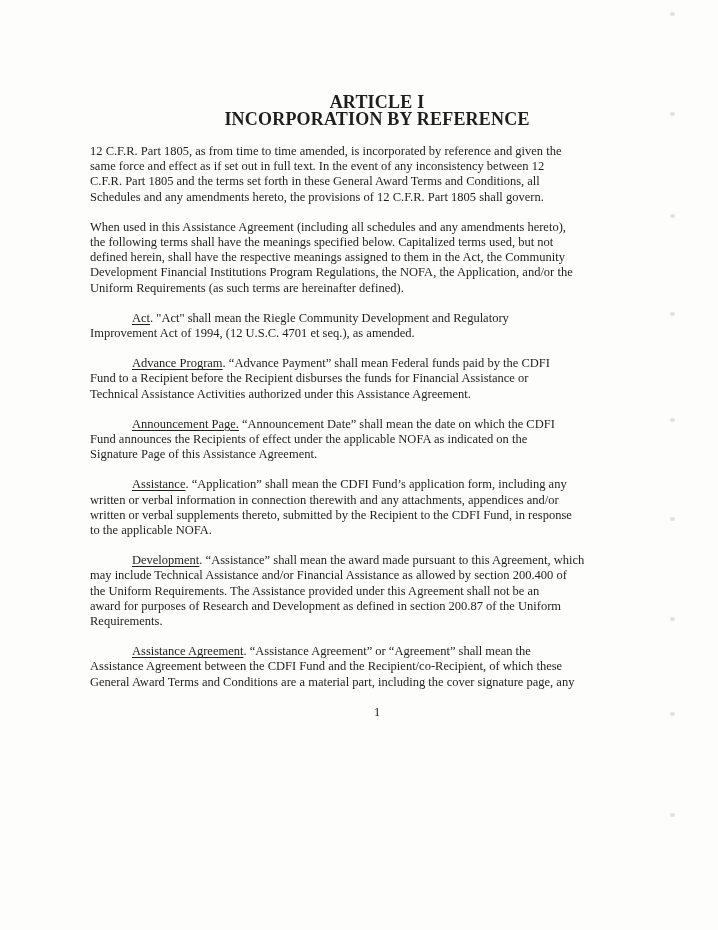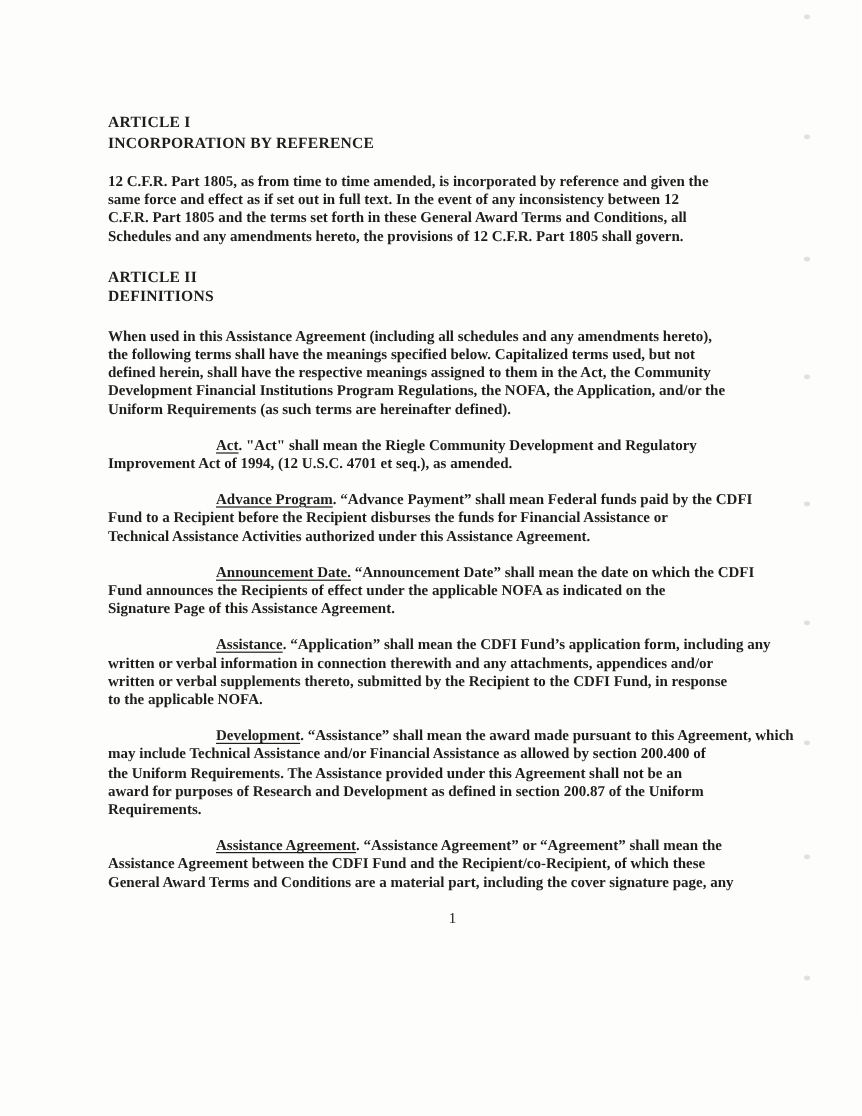--- a/index.html
+++ b/index.html
@@ -12,37 +12,37 @@
     color: #1e1e1e;
     overflow: hidden;
   }
   .content {
     position: absolute;
     left: 90px;
     top: 94px;
     width: 574px;
   }
   .heading {
-    font-size: 13px;
+    font-size: 18px;
     font-weight: bold;
+    text-align: center;
     line-height: 16.5px;
     white-space: pre-line;
     margin: 0 0 17px 0;
     letter-spacing: 0.2px;
   }
   .heading.second { margin-top: 18px; }
   .para {
     font-size: 12.5px;
     line-height: 15.2px;
     white-space: pre-line;
     margin: 0 0 15px 0;
-    font-weight: bold;
   }
   .def { text-indent: 42px; }
-  .term { text-decoration: underline; text-underline-offset: 1.5px; margin-left: 48px; }
+  .term { text-decoration: underline; text-underline-offset: 1.5px; }
   .pagenum {
     text-align: center;
     font-size: 12.5px;
     margin-top: 5px;
     white-space: pre-line;
   }
   .scan-mark {
     position: absolute;
     left: 670px;
     width: 5px;
@@ -70,38 +70,36 @@
   <div class="content">
 
     <h2 class="heading">ARTICLE I
 INCORPORATION BY REFERENCE</h2>
 
     <p class="para">12 C.F.R. Part 1805, as from time to time amended, is incorporated by reference and given the
 same force and effect as if set out in full text.  In the event of any inconsistency between 12
 C.F.R. Part 1805 and the terms set forth in these General Award Terms and Conditions, all
 Schedules and any amendments hereto, the provisions of 12 C.F.R. Part 1805 shall govern.</p>
 
-    <h2 class="heading second">ARTICLE II
-DEFINITIONS</h2>
 
     <p class="para">When used in this Assistance Agreement (including all schedules and any amendments hereto),
 the following terms shall have the meanings specified below.  Capitalized terms used, but not
 defined herein, shall have the respective meanings assigned to them in the Act, the Community
 Development Financial Institutions Program Regulations, the NOFA, the Application, and/or the
 Uniform Requirements (as such terms are hereinafter defined).</p>
 
     <p class="para def"><span class="term">Act</span><span>.  "Act" shall mean the Riegle Community Development and Regulatory
 Improvement Act of 1994, (12 U.S.C. 4701 et seq.), as amended.</span></p>
 
     <p class="para def"><span class="term">Advance Program</span><span>.  “Advance Payment” shall mean Federal funds paid by the CDFI
 Fund to a Recipient before the Recipient disburses the funds for Financial Assistance or
 Technical Assistance Activities authorized under this Assistance Agreement.</span></p>
 
 
-    <p class="para def"><span class="term">Announcement Date.</span><span>  “Announcement Date” shall mean the date on which the CDFI
+    <p class="para def"><span class="term">Announcement Page.</span><span>  “Announcement Date” shall mean the date on which the CDFI
 Fund announces the Recipients of effect under the applicable NOFA as indicated on the
 Signature Page of this Assistance Agreement.</span></p>
 
     <p class="para def"><span class="term">Assistance</span><span>.  “Application” shall mean the CDFI Fund’s application form, including any
 written or verbal information in connection therewith and any attachments, appendices and/or
 written or verbal supplements thereto, submitted by the Recipient to the CDFI Fund, in response
 to the applicable NOFA.</span></p>
 
     <p class="para def"><span class="term">Development</span><span>.  “Assistance” shall mean the award made pursuant to this Agreement, which
 may include Technical Assistance and/or Financial Assistance as allowed by section 200.400 of

